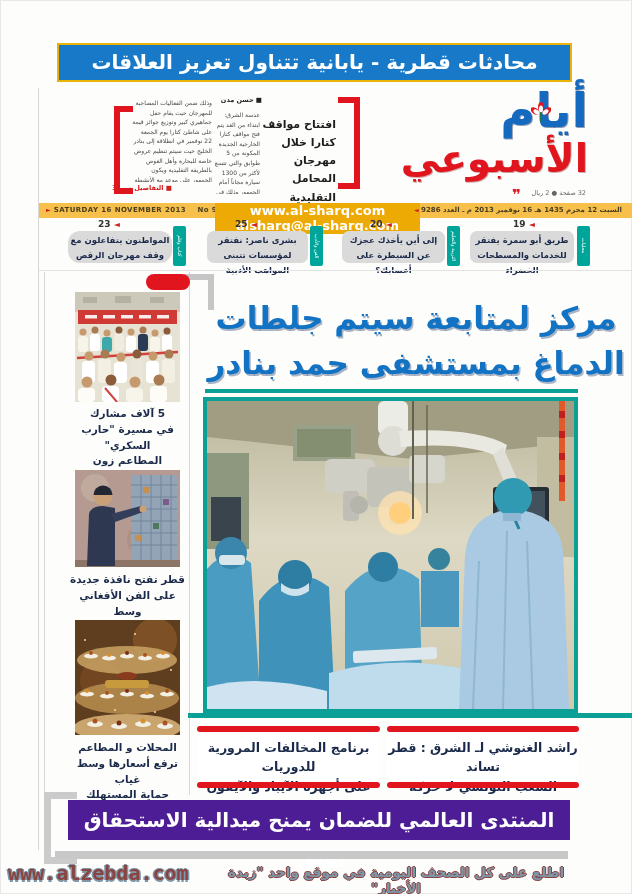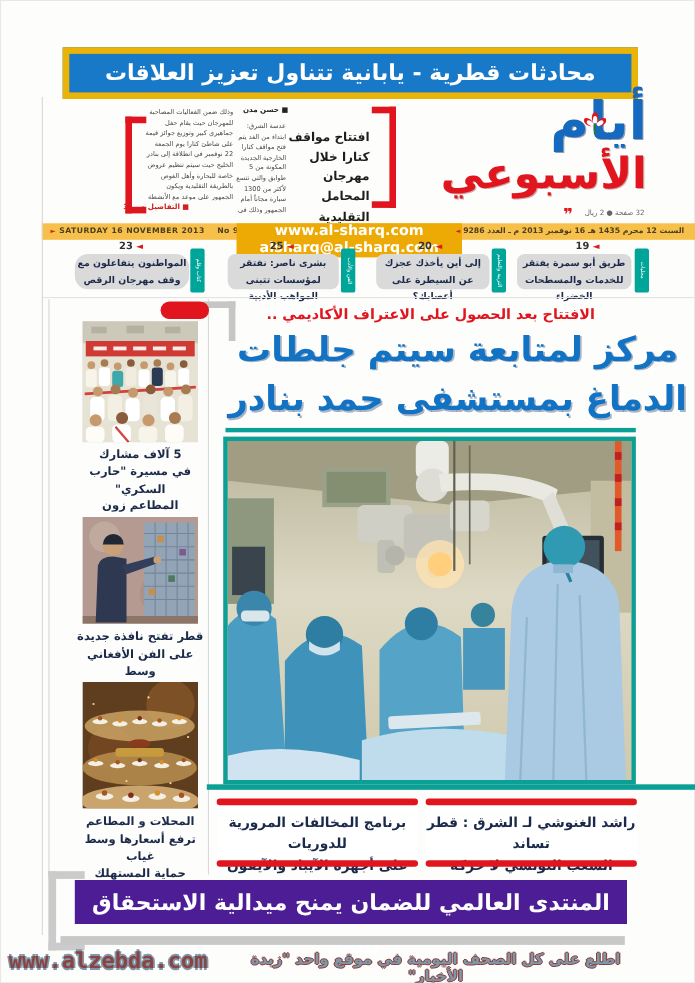--- a/index.html
+++ b/index.html
@@ -3,21 +3,21 @@
 <meta charset="utf-8">
 <style>
   html,body{margin:0;padding:0;background:#ffffff;}
   #page{position:relative;width:632px;height:894px;background:#fdfdfc;overflow:hidden;
         font-family:"DejaVu Sans",sans-serif;box-shadow:inset 0 0 0 1px #e8e8e6;}
   .abs{position:absolute;}
   .rtl{direction:rtl;}
 
   
   .top-banner{left:57px;top:43px;width:511px;height:35px;background:#1779c8;color:#fff;
-    font-size:20px;font-weight:bold;line-height:35px;text-align:center;border:6px solid #eab308;}
+    font-size:20px;font-weight:bold;line-height:35px;text-align:center;border:2px solid #eab308;}
 
   
   .logo1{right:44px;top:84px;font-size:48px;font-weight:900;color:#1569be;line-height:1.1;
     text-shadow:1px 1px 0 rgba(10,40,90,.45);}
   .logo2{right:44px;top:136px;font-size:39px;font-weight:900;color:#e0151e;line-height:1.2;
     text-shadow:1px 1px 0 rgba(120,10,10,.35);}
   .price-line{right:46px;top:189px;font-size:6.5px;color:#666;}
   .flower{left:531px;top:102px;}
 
   
@@ -38,21 +38,21 @@
   .date-left{left:46px;top:206px;font-size:7px;font-weight:bold;color:#4a3d20;letter-spacing:.4px;}
   .date-left .arr{color:#d0201f;font-size:6px;}
   .amber-box{left:215px;top:203px;width:205px;height:31px;background:#edaa05;color:#fff;
     font-size:13px;font-weight:bold;line-height:15px;text-align:center;}
   .amber-box span{margin:0 7px;}
   .date-right{right:10px;top:206px;font-size:7px;font-weight:bold;color:#4a3d20;}
   .date-right .arr{color:#d0201f;font-size:6px;}
   .red-quotes{left:512px;top:186px;color:#e0151e;font-size:15px;font-weight:bold;}
 
   
-  .nav-num{top:219px;width:42px;text-align:right;font-size:9px;font-weight:bold;color:#333;}
+  .nav-num{top:219px;width:42px;text-align:center;font-size:9px;font-weight:bold;color:#333;}
   .nav-num .arr{color:#d0201f;font-size:8px;}
   .nav-box{top:231px;height:32px;background:#dadada;border-radius:7px;color:#1b2a4a;
     font-size:8.5px;font-weight:bold;text-align:center;line-height:1.75;padding-top:2px;box-sizing:border-box;}
   .nav-tab{top:226px;width:13px;height:40px;background:#00a59a;border-radius:2px;color:#ffffff;
     font-size:5px;writing-mode:vertical-rl;text-align:center;line-height:13px;overflow:hidden;}
   .nav-sep{left:38px;top:270px;width:594px;height:1px;background:#e3e3e1;}
 
   
   .rule-v{width:1px;background:#d8d8d6;}
   .teal-rule{background:#0aa095;}
@@ -171,21 +171,20 @@
   </div>
   <div class="abs nav-tab" style="left:173px;">كتاب وقلم</div>
   <div class="abs nav-box rtl" style="left:68px;width:104px;border-radius:12px;">المواطنون يتفاعلون مع وقف مهرجان الرقص</div>
   <div class="abs nav-sep"></div>
 
   <div class="abs rule-v" style="left:38px;top:88px;height:762px;"></div>
   <div class="abs rule-v" style="left:44px;top:272px;height:523px;"></div>
   <div class="abs rule-v" style="left:189px;top:272px;height:523px;"></div>
 
   <div class="abs gray-bracket-top"></div>
-  <div class="abs kicker rtl">الافتتاح بعد الحصول على الاعتراف الأكاديمي ..</div>
   <div class="abs lead-headline rtl">
     <div>مركز لمتابعة سيتم جلطات</div>
     <div>الدماغ بمستشفى حمد بنادر</div>
   </div>
   <div class="abs teal-rule" style="left:205px;top:389px;width:373px;height:4px;"></div>
 
   <div class="abs photo-frame">
     <svg viewBox="0 0 367 308" preserveAspectRatio="none">
       <defs>
         <linearGradient id="wallg" x1="0" y1="0" x2="0" y2="1">

